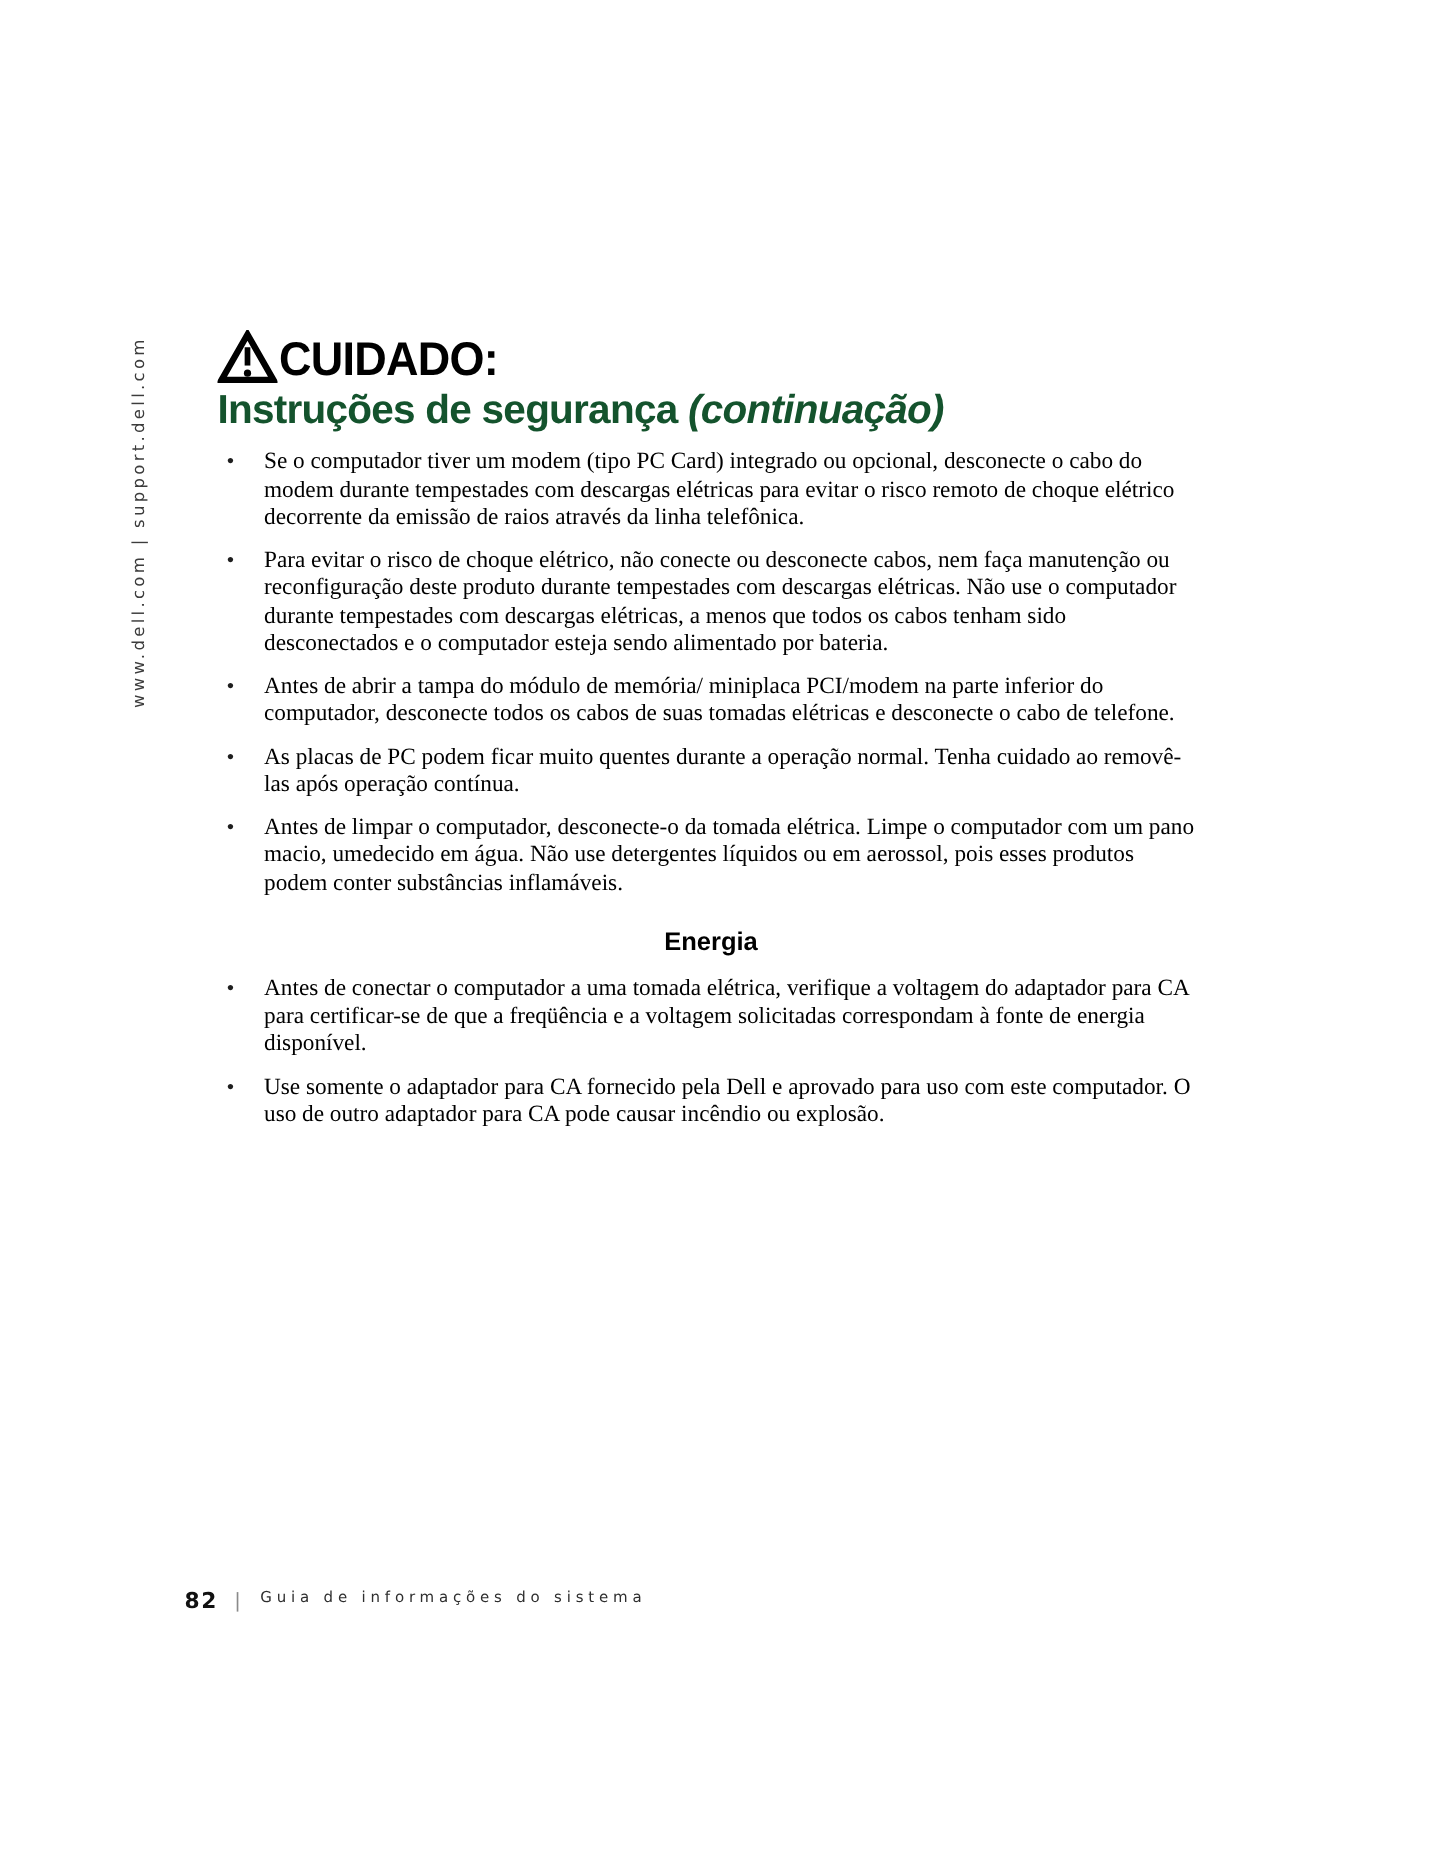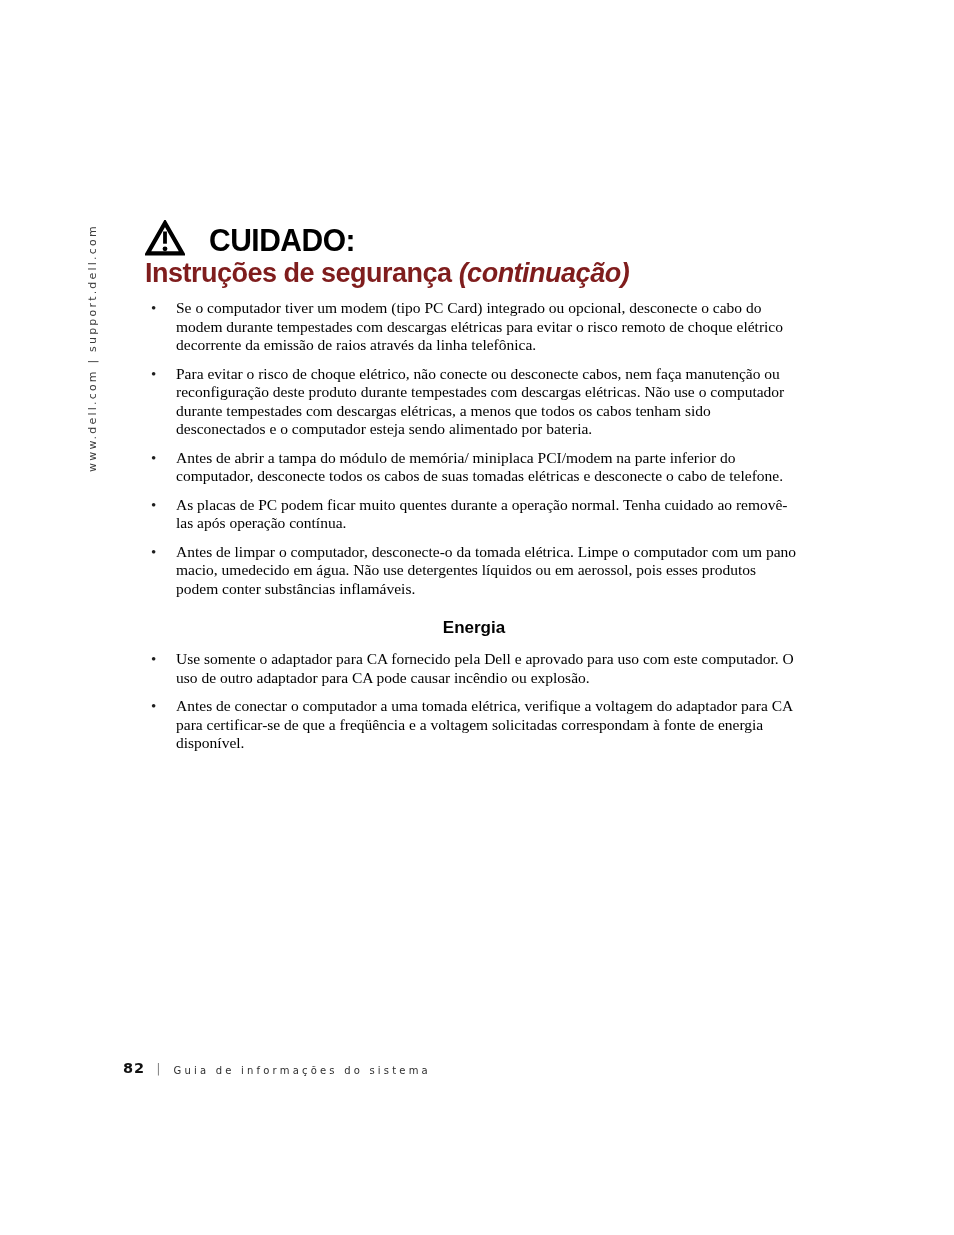--- a/index.html
+++ b/index.html
@@ -29,21 +29,21 @@
   
   .content {
     position: absolute;
     left: 145px; top: 220px;
     width: 658px;
   }
 
   .caution-line1 {
     display: flex;
     align-items: flex-end;
-    gap: 24px;
+    gap: 1px;
     height: 36px;
   }
   .warning-icon { width: 40px; height: 36px; flex: 0 0 auto; }
   .warning-icon svg { display: block; width: 40px; height: 36px; }
   .caution-label {
     font-family: "Liberation Sans", sans-serif;
     font-weight: bold;
     font-size: 30px;
     letter-spacing: -0.5px;
     line-height: 1;
@@ -51,21 +51,21 @@
     transform: scaleY(1.05);
     transform-origin: bottom left;
   }
   .caution-title {
     margin: 1px 0 0 0;
     font-family: "Liberation Sans", sans-serif;
     font-weight: bold;
     font-size: 27px;
     letter-spacing: -0.5px;
     line-height: 32px;
-    color: #7f1d1d;
+    color: #14532d;
   }
   .caution-title .cont { font-style: italic; }
 
   ul.bullets {
     list-style: none;
     margin: 10px 0 0 0;
     padding: 0;
     font-size: 15.5px;
     line-height: 18.5px;
     color: #000000;
@@ -93,21 +93,21 @@
     margin: 20px 0 12px 0;
     letter-spacing: 0;
     text-align: center;
   }
 
   
   .footer {
     position: absolute;
     left: 123px; top: 1060px;
     display: flex;
-    align-items: flex-end;
+    align-items: flex-start;
     font-family: "DejaVu Sans", sans-serif;
   }
   .page-num {
     font-weight: bold;
     font-size: 14.5px;
     letter-spacing: 1px;
     color: #111;
   }
   .footer-sep {
     margin: 0 13px 0 11px;
@@ -148,22 +148,22 @@
       <li>Se o computador tiver um modem (tipo PC Card) integrado ou opcional, desconecte o cabo do modem durante tempestades com descargas elétricas para evitar o risco remoto de choque elétrico decorrente da emissão de raios através da linha telefônica.</li>
       <li>Para evitar o risco de choque elétrico, não conecte ou desconecte cabos, nem faça manutenção ou reconfiguração deste produto durante tempestades com descargas elétricas. Não use o computador durante tempestades com descargas elétricas, a menos que todos os cabos tenham sido desconectados e o computador esteja sendo alimentado por bateria.</li>
       <li>Antes de abrir a tampa do módulo de memória/ miniplaca PCI/modem na parte inferior do computador, desconecte todos os cabos de suas tomadas elétricas e desconecte o cabo de telefone.</li>
       <li>As placas de PC podem ficar muito quentes durante a operação normal. Tenha cuidado ao removê-las após operação contínua.</li>
       <li>Antes de limpar o computador, desconecte-o da tomada elétrica. Limpe o computador com um pano macio, umedecido em água. Não use detergentes líquidos ou em aerossol, pois esses produtos podem conter substâncias inflamáveis.</li>
     </ul>
 
     <h2 class="subheading">Energia</h2>
 
     <ul class="bullets">
+      <li>Antes de conectar o computador a uma tomada elétrica, verifique a voltagem do adaptador para CA para certificar-se de que a freqüência e a voltagem solicitadas correspondam à fonte de energia disponível.</li>
       <li>Use somente o adaptador para CA fornecido pela Dell e aprovado para uso com este computador. O uso de outro adaptador para CA pode causar incêndio ou explosão.</li>
-      <li>Antes de conectar o computador a uma tomada elétrica, verifique a voltagem do adaptador para CA para certificar-se de que a freqüência e a voltagem solicitadas correspondam à fonte de energia disponível.</li>
     </ul>
 
   </div>
 
   <div class="footer">
     <span class="page-num">82</span>
     <span class="footer-sep">|</span>
     <span class="footer-title">Guia de informações do sistema</span>
   </div>
 

